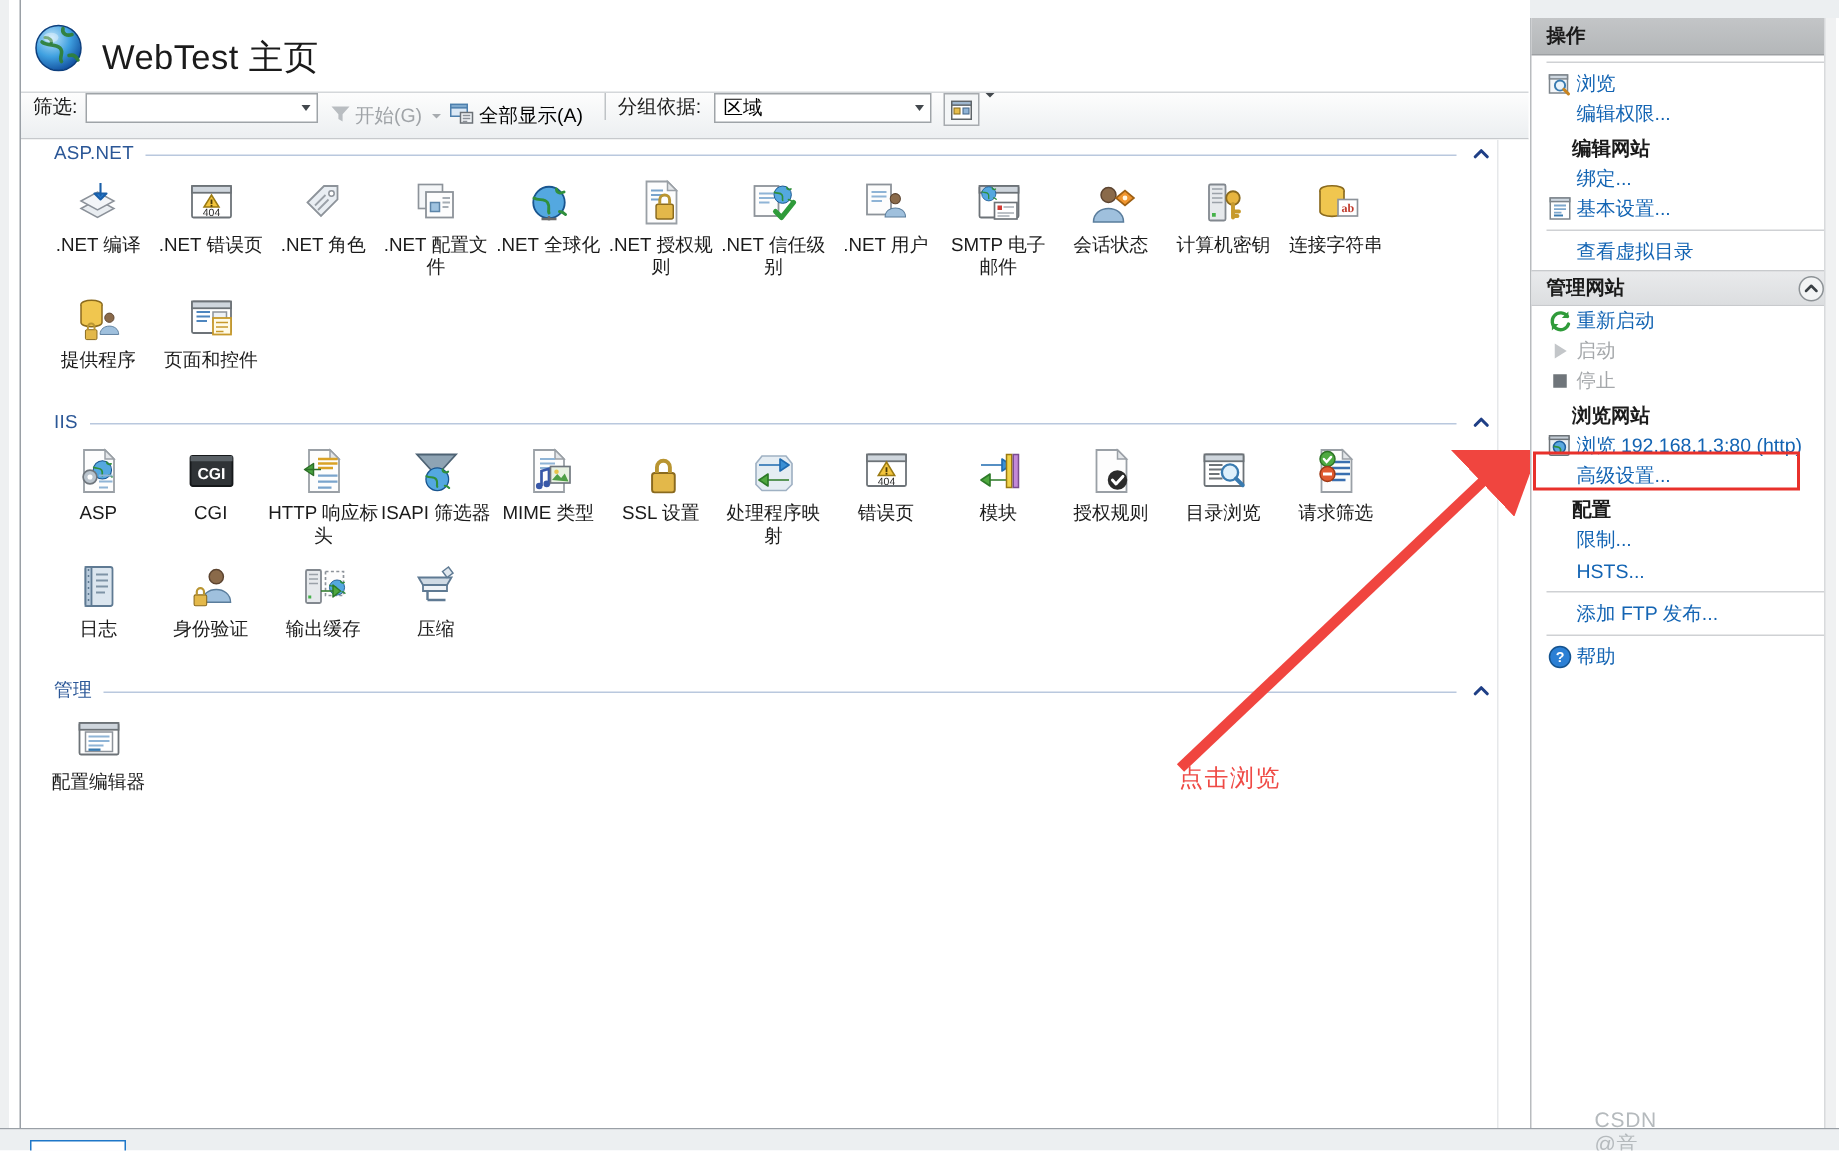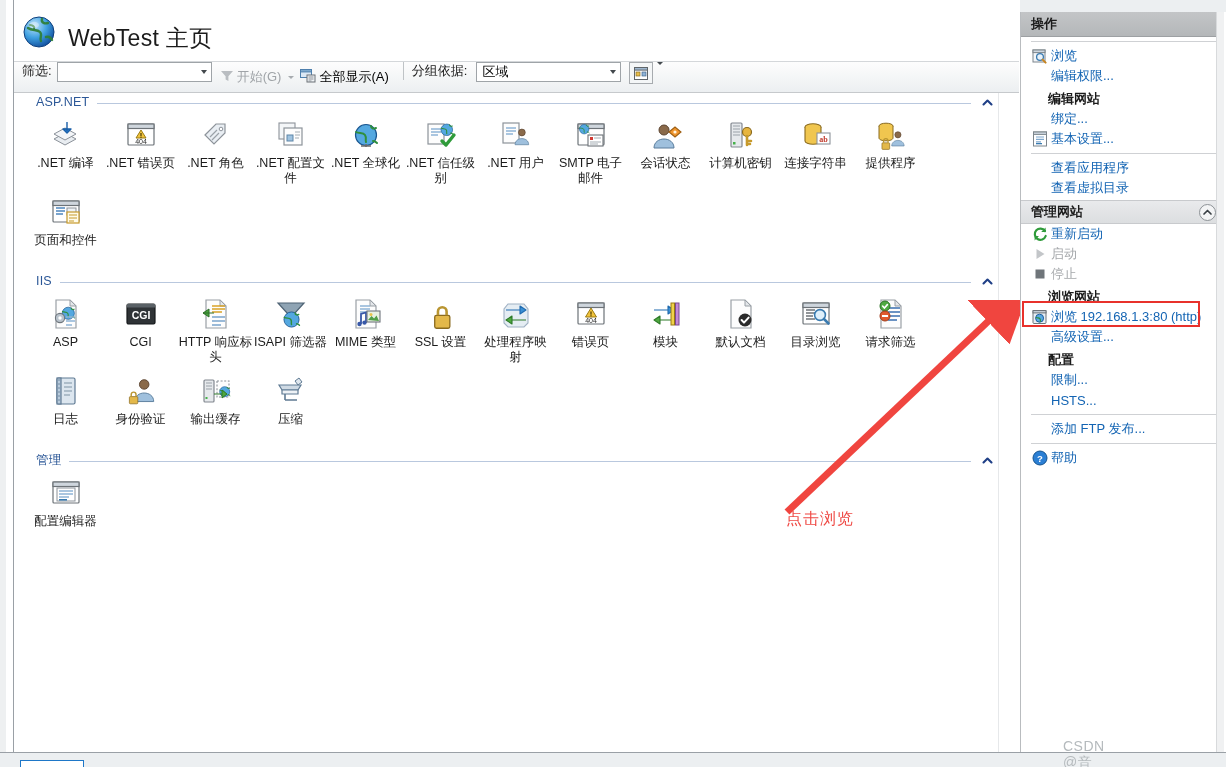--- a/index.html
+++ b/index.html
@@ -264,20 +264,34 @@
                   <circle cx="16" cy="16" r="10.5" fill="#54a8e0" stroke="#19558f" stroke-width="1.2"></circle>
                   <path d="M6 13c3 2 7 0 9 3s0 5 1 7M21 7c0 3 3 3 5 2M23 22c2 0 3 1 4 2" fill="none" stroke="#2f8f3c" stroke-width="2" stroke-linecap="round"></path>
                   <path d="M11 27h10M16 25v3" stroke="#6b6b6b" stroke-width="1.6"></path>
                 </svg>
               </span>
               <span class="lbl">.NET 全球化</span>
             </div>
             <div class="tile">
               <span class="ico">
                 <svg width="32" height="32" viewBox="0 0 32 32">
+                  <path d="M6 2h14l6 6v22H6z" fill="#fdfdfd" stroke="#9aa0a6" stroke-width="1.2"></path>
+                  <path d="M20 2l6 6h-6z" fill="#e4e7ea" stroke="#9aa0a6" stroke-width="1"></path>
+                  <path d="M9 8h8M9 11h8M9 14h6" stroke="#7aa4cc" stroke-width="1.4"></path>
+                  <g transform="translate(5,4) scale(0.82)">
+                    <rect x="9" y="16" width="14" height="12" rx="1.6" fill="#e3b84a" stroke="#8a6a1e" stroke-width="1.2"></rect>
+                    <path d="M12 16v-3.5a4 4 0 0 1 8 0V16" fill="none" stroke="#b99531" stroke-width="2.4"></path>
+                  </g>
+                </svg>
+              </span>
+              <span class="lbl">.NET 授权规则</span>
+            </div>
+            <div class="tile">
+              <span class="ico">
+                <svg width="32" height="32" viewBox="0 0 32 32">
                   <rect x="3" y="5" width="16" height="20" fill="#fdfdfd" stroke="#8d939a" stroke-width="1.2"></rect>
                   <path d="M6 10h10M6 13h10M6 16h7" stroke="#8fb4d6" stroke-width="1.3"></path>
                   <g transform="translate(13,2) scale(0.55)">
                     <circle cx="16" cy="16" r="10.5" fill="#54a8e0" stroke="#19558f" stroke-width="1.2"></circle>
                     <path d="M6 13c3 2 7 0 9 3s0 5 1 7M21 7c0 3 3 3 5 2M23 22c2 0 3 1 4 2" fill="none" stroke="#2f8f3c" stroke-width="2" stroke-linecap="round"></path>
                   </g>
                   <path d="M17 22l4 4 8-10" fill="none" stroke="#2f9b3a" stroke-width="3.4" stroke-linecap="round" stroke-linejoin="round"></path>
                 </svg>
               </span>
               <span class="lbl">.NET 信任级别</span>
@@ -503,21 +517,21 @@
             </div>
             <div class="tile">
               <span class="ico">
                 <svg width="32" height="32" viewBox="0 0 32 32">
                   <path d="M6 2h14l6 6v22H6z" fill="#fdfdfd" stroke="#9aa0a6" stroke-width="1.2"></path>
                   <path d="M20 2l6 6h-6z" fill="#e4e7ea" stroke="#9aa0a6" stroke-width="1"></path>
                   <circle cx="20" cy="22" r="6.5" fill="#2b2b2b"></circle>
                   <path d="M16.6 22l2.4 2.6 4.6-5" fill="none" stroke="#fff" stroke-width="2" stroke-linecap="round" stroke-linejoin="round"></path>
                 </svg>
               </span>
-              <span class="lbl">默认文档</span>
+              <span class="lbl">授权规则</span>
             </div>
             <div class="tile">
               <span class="ico">
                 <svg width="32" height="32" viewBox="0 0 32 32">
                   <rect x="3" y="5" width="26" height="21" rx="1" fill="#fff" stroke="#6d7378" stroke-width="1.2"></rect>
                   <rect x="3" y="5" width="26" height="4.5" fill="#cfd6dd" stroke="#6d7378" stroke-width="1.2"></rect>
                   <path d="M6 12h9M6 15h9M6 18h7M6 21h9" stroke="#6d7378" stroke-width="1.3"></path>
                   <circle cx="20" cy="17" r="5.4" fill="#dff0fb" stroke="#3a7bb0" stroke-width="1.6"></circle>
                   <path d="M24 21l4.5 4.5" stroke="#3a7bb0" stroke-width="2.6" stroke-linecap="round"></path>
                 </svg>
@@ -651,23 +665,20 @@
               <rect x="1.5" y="1" width="13" height="14" fill="#fff" stroke="#7d858c"></rect>
               <rect x="1.5" y="1" width="13" height="2.4" fill="#cfd8e1" stroke="#7d858c"></rect>
               <path d="M4 6h8M4 8.4h8M4 10.8h5" stroke="#7fa8cd" stroke-width="1.2"></path>
               <rect x="4" y="12" width="6" height="1.3" fill="#3a7bb0"></rect>
             </svg>
           </span>
           <span class="atx">基本设置...</span>
         </div>
         <div class="divider"></div>
         <div class="act indent">
-          <span class="atx">查看应用程序</span>
-        </div>
-        <div class="act indent">
           <span class="atx">查看虚拟目录</span>
         </div>
         <div class="grp-head">
           <span>管理网站</span>
           <span class="grp-chev">
             <svg width="11" height="11" viewBox="0 0 11 11">
               <path d="M2 7L5.5 3.5L9 7" fill="none" stroke="#3a4045" stroke-width="1.7" stroke-linecap="round" stroke-linejoin="round"></path>
             </svg>
           </span>
         </div>

